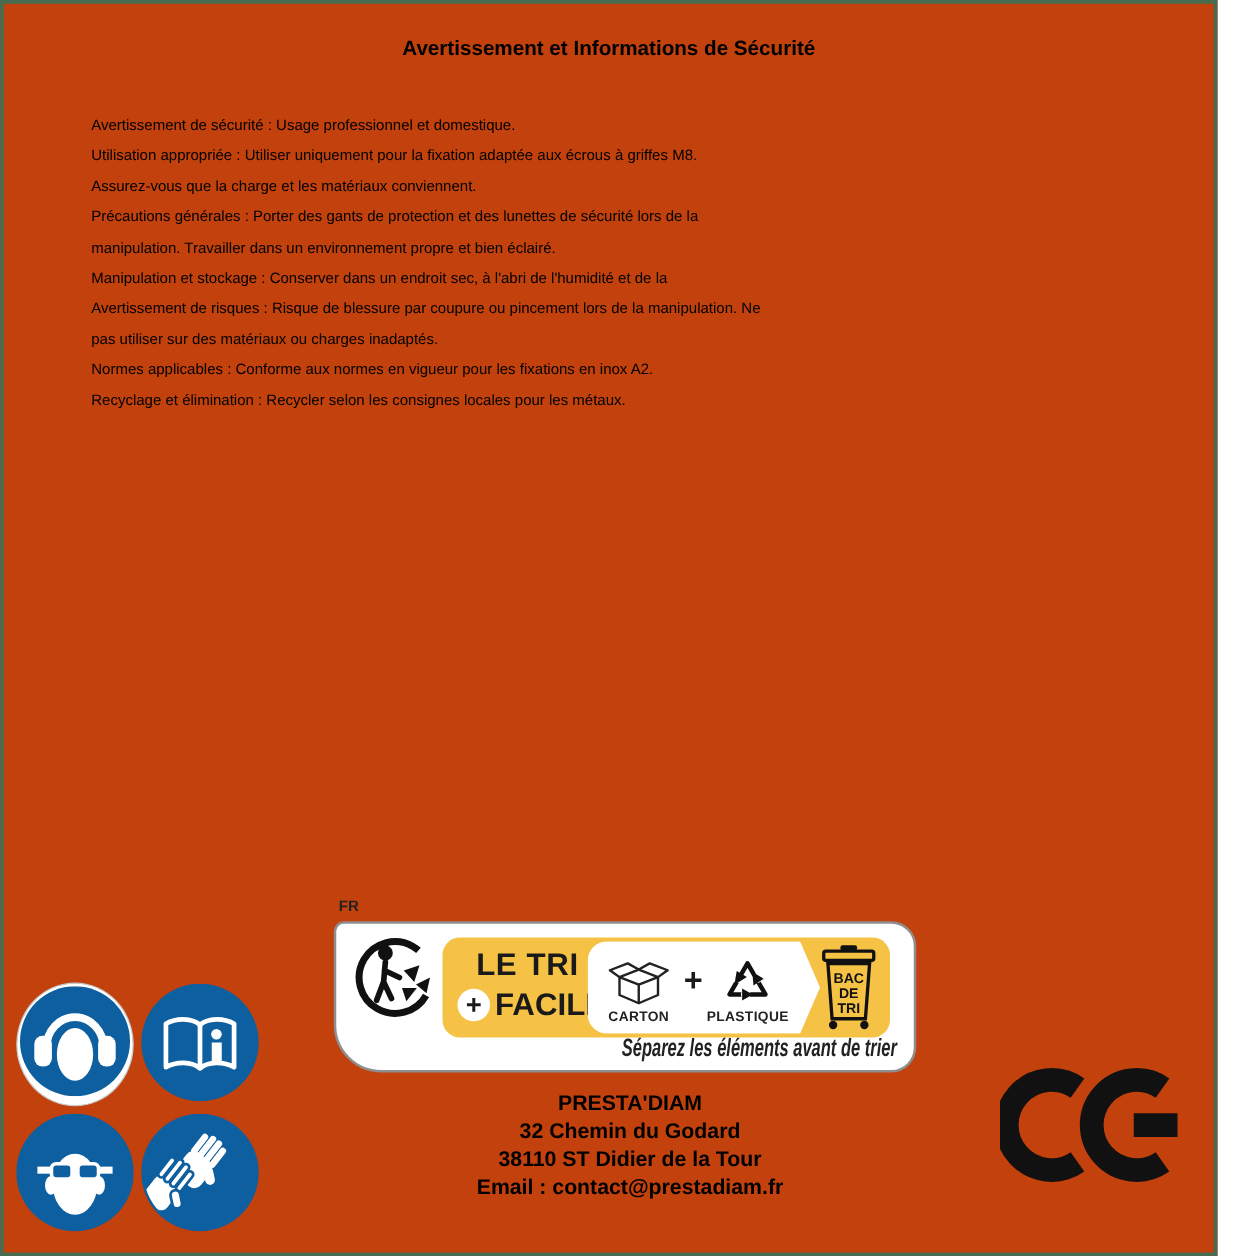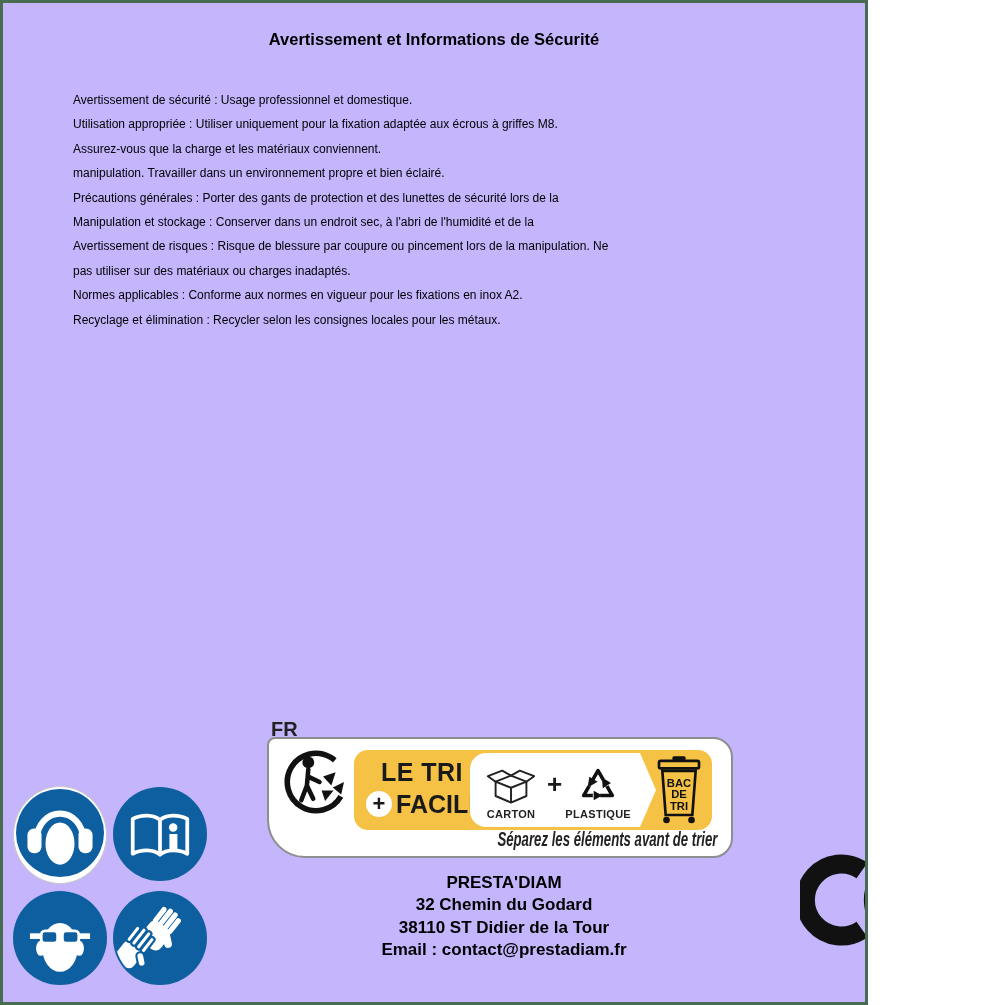--- a/index.html
+++ b/index.html
@@ -6,41 +6,41 @@
     --frame-green:#486c50;
     --picto-blue:#0e5f9f;
     --label-yellow:#f6c245;
     --label-border:#8e8e8e;
     --ink:#111111;
   }
   *{margin:0;padding:0;box-sizing:border-box;}
   html,body{background:#ffffff;}
   .page{
     position:relative;
-    width:868px;height:1005px;
-    background:#c4b5fd;
+    width:974px;height:1005px;
+    background:#c2410c;
     border:3px solid var(--frame-green);
     overflow:hidden;
     font-family:"Liberation Sans", sans-serif;
     color:#000;
   }
   .title{
     position:absolute;top:27px;left:0;right:0;
     text-align:center;
     font-size:16.5px;font-weight:bold;
   }
   .body-text{
     position:absolute;left:70px;top:85px;width:900px;
     font-size:12px;line-height:24.4px;
   }
   .body-text .line{white-space:nowrap;}
   
   .fr-code{
     position:absolute;left:268px;top:715px;
-    font-size:20px;font-weight:bold;color:#222;
+    font-size:12px;font-weight:bold;color:#222;
   }
   .infotri{
     position:absolute;left:264px;top:734px;width:466px;height:121px;
     background:#fff;border:2px solid var(--label-border);
     border-radius:8px 20px 20px 38px;
   }
   .triman{position:absolute;left:12px;top:8px;}
   .banner{
     position:absolute;left:85px;top:11px;width:358px;height:80px;
     background:var(--label-yellow);border-radius:14px;
@@ -92,22 +92,22 @@
 <body>
 
 <div class="page">
 
   <div class="title">Avertissement et Informations de Sécurité</div>
 
   <div class="body-text">
     <div class="line">Avertissement de sécurité : Usage professionnel et domestique.</div>
     <div class="line">Utilisation appropriée : Utiliser uniquement pour la fixation adaptée aux écrous à griffes M8.</div>
     <div class="line">Assurez-vous que la charge et les matériaux conviennent.</div>
+    <div class="line">Précautions générales : Porter des gants de protection et des lunettes de sécurité lors de la</div>
     <div class="line">manipulation. Travailler dans un environnement propre et bien éclairé.</div>
-    <div class="line">Précautions générales : Porter des gants de protection et des lunettes de sécurité lors de la</div>
     <div class="line">Manipulation et stockage : Conserver dans un endroit sec, à l'abri de l'humidité et de la</div>
     <div class="line">Avertissement de risques : Risque de blessure par coupure ou pincement lors de la manipulation. Ne</div>
     <div class="line">pas utiliser sur des matériaux ou charges inadaptés.</div>
     <div class="line">Normes applicables : Conforme aux normes en vigueur pour les fixations en inox A2.</div>
     <div class="line">Recyclage et élimination : Recycler selon les consignes locales pour les métaux.</div>
   </div>
 
   <div class="fr-code">FR</div>
 
   <div class="infotri">

